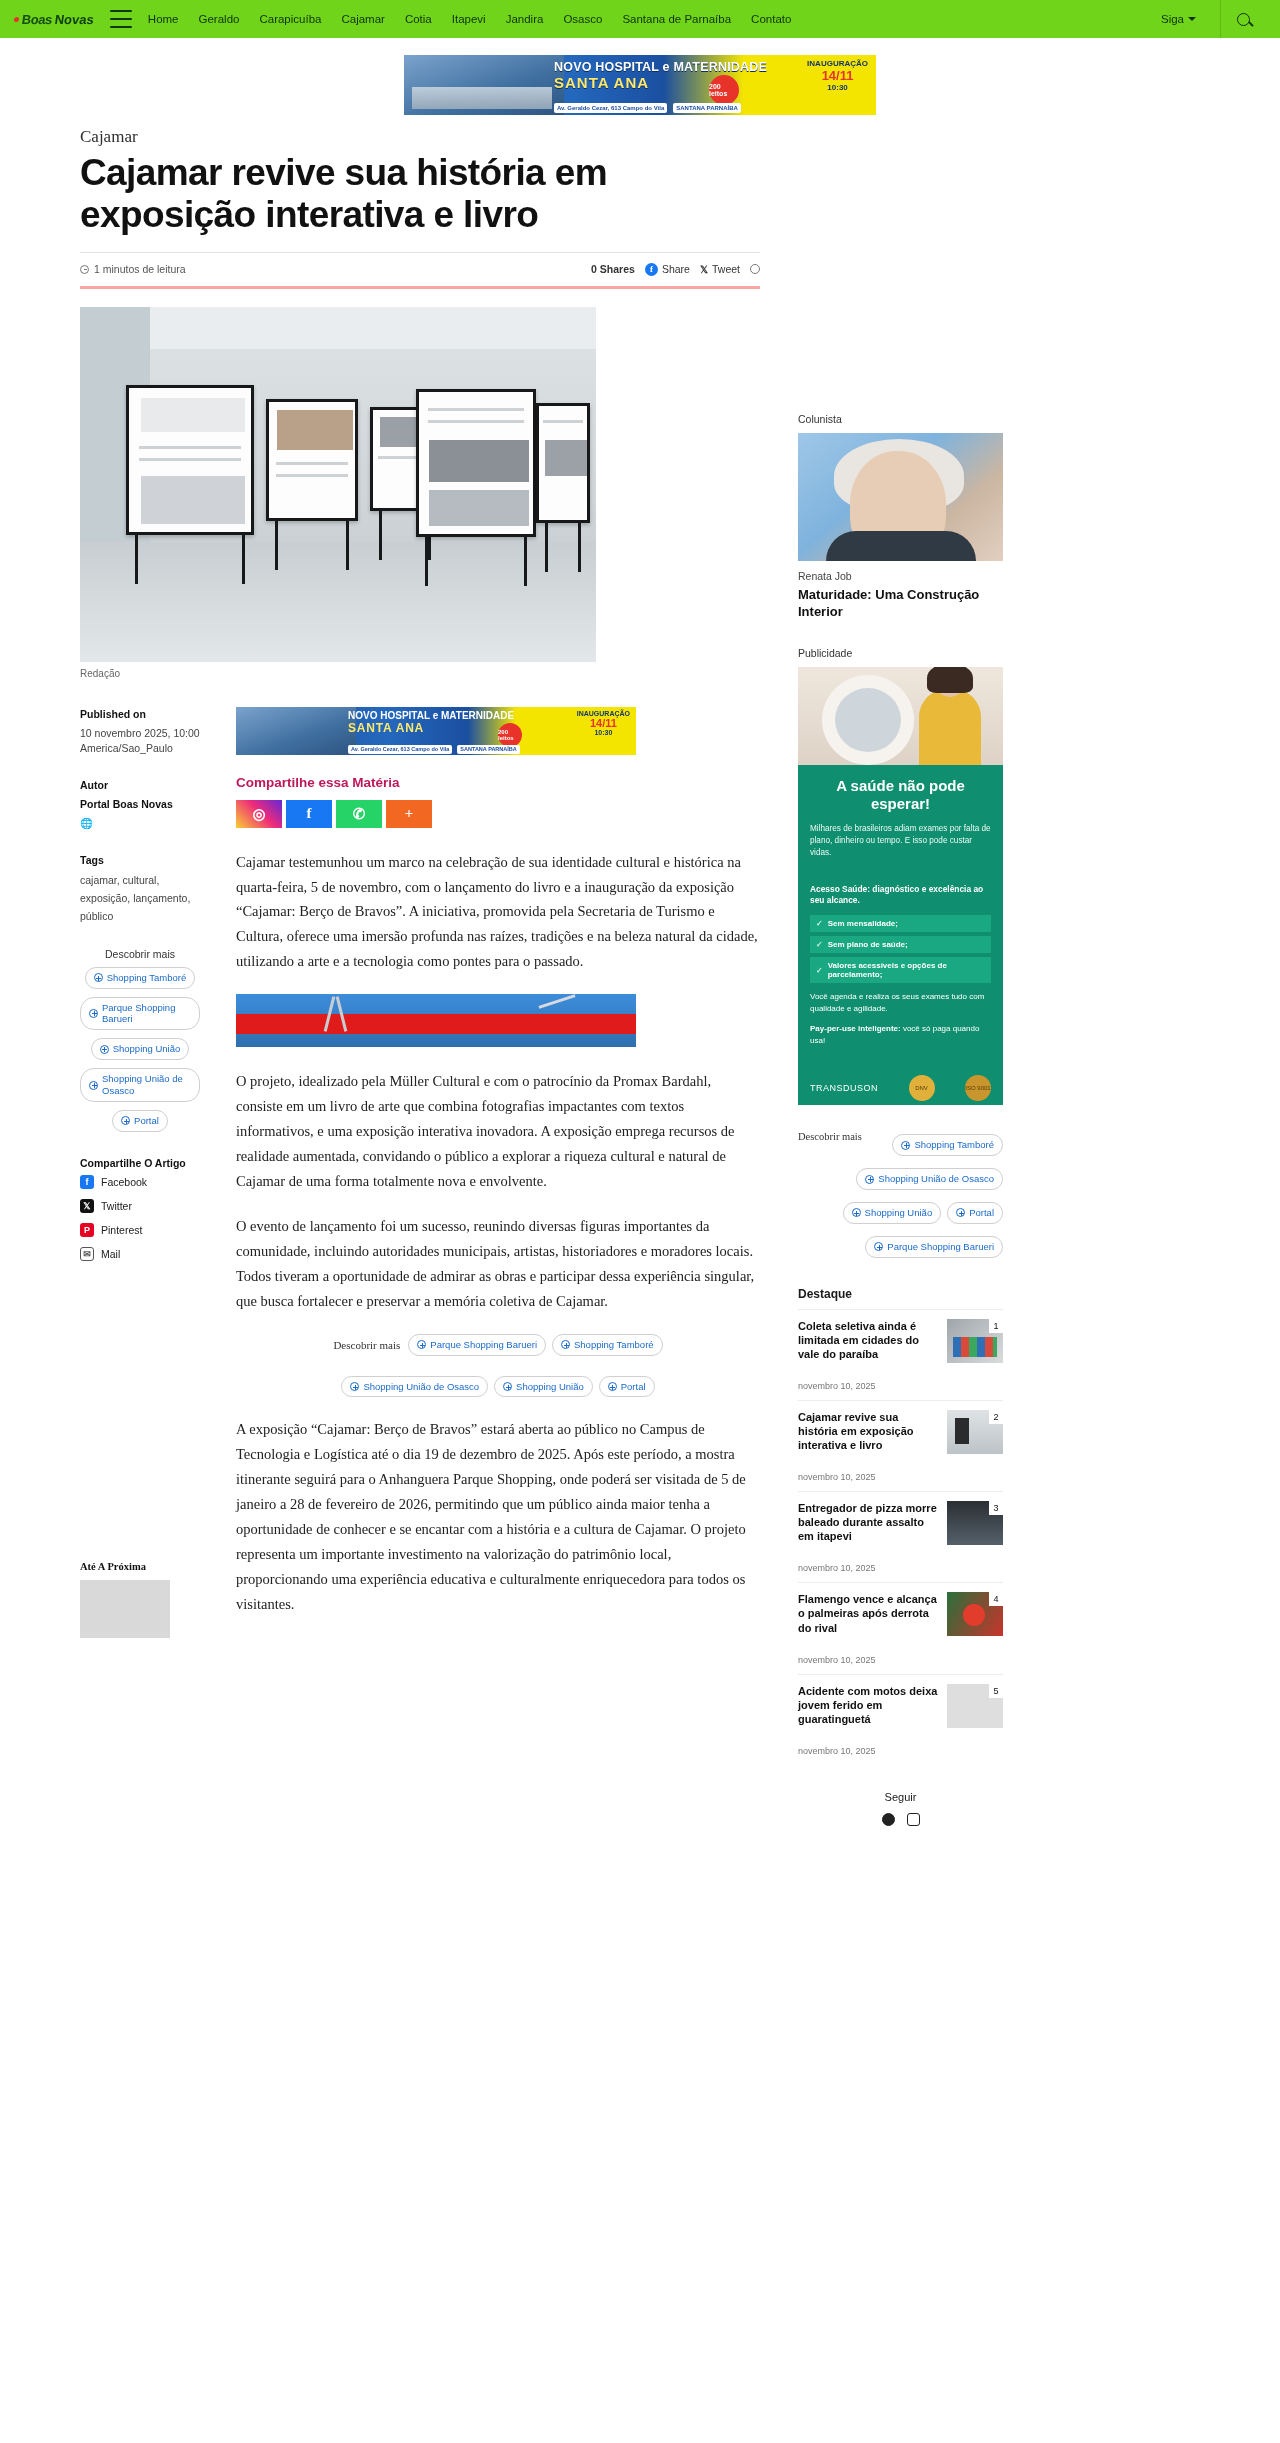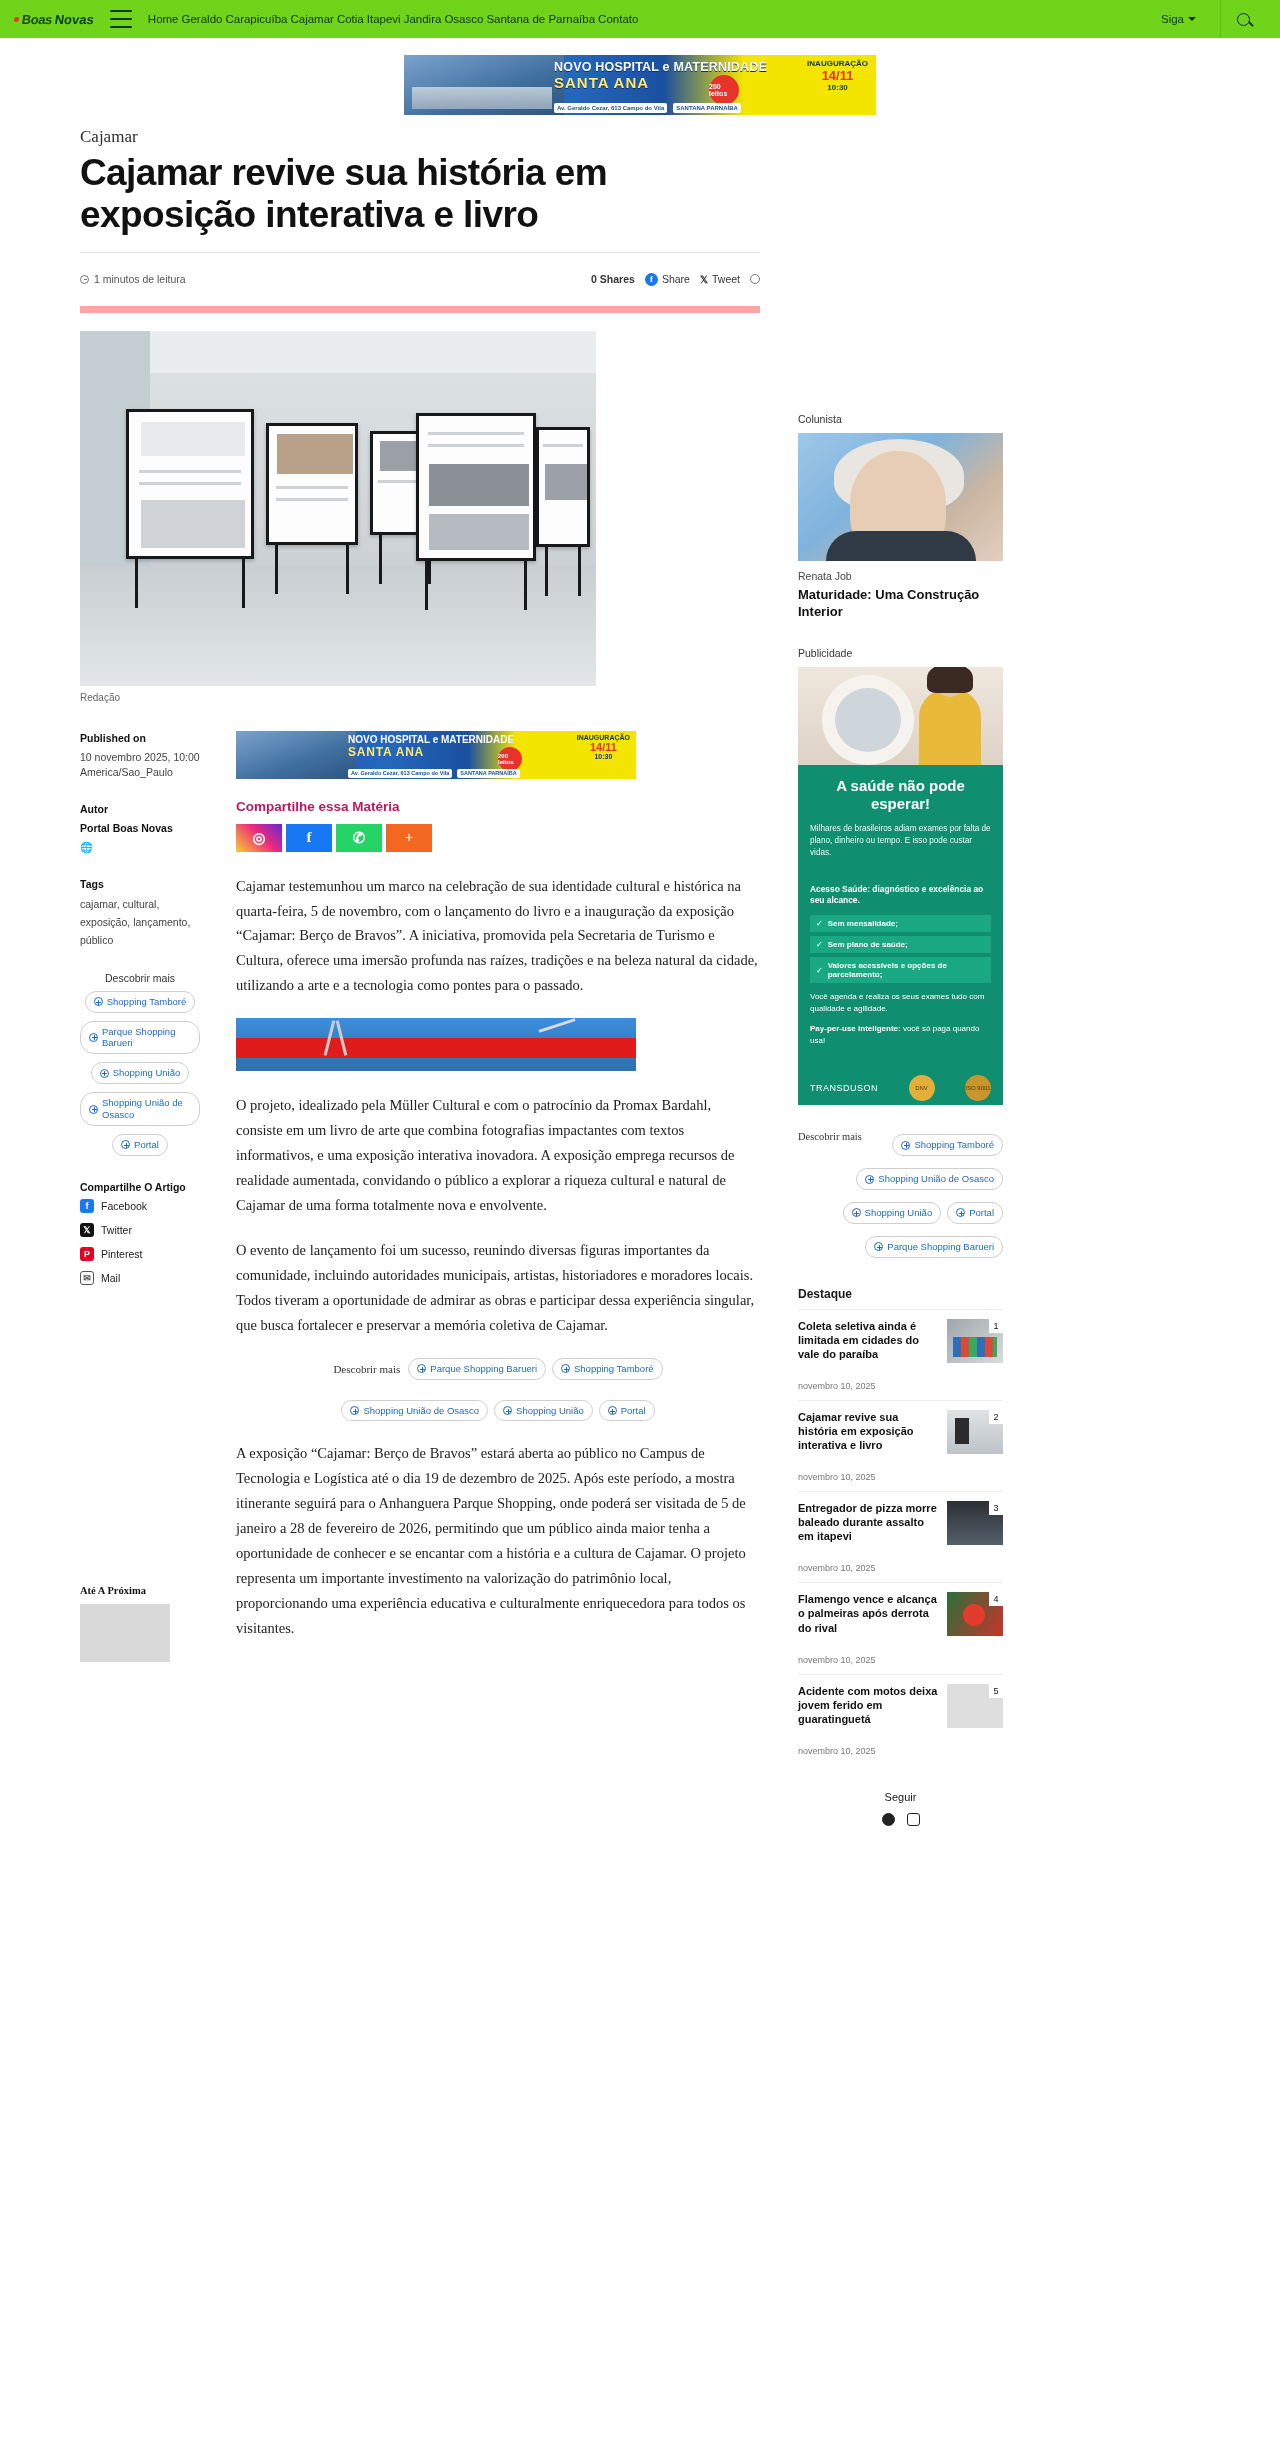--- a/index.html
+++ b/index.html
@@ -32,21 +32,21 @@
   .logo .dot { width: 5px; height: 5px; border-radius: 50%; background: #e8332a; }
   .logo .l1 { font-size: 13px; letter-spacing: -.5px; }
   .logo .l2 { font-size: 13px; color: #0f3d0c; }
   .burger {
     width: 22px; height: 18px;
     display: flex; flex-direction: column; justify-content: space-between;
     margin: 0 16px 0 6px; cursor: pointer;
   }
   .burger span { display: block; height: 2px; background: #0c3a08; border-radius: 1px; }
   .navlinks {
-    display: flex; align-items: center; gap: 3px;
+    display: flex; align-items: center; gap: 20px;
     font-family: "Liberation Sans", sans-serif;
     font-size: 11.5px; color: #10330c;
   }
   .navlinks a { color: #10330c; text-decoration: none; white-space: nowrap; }
   .nav-right {
     margin-left: auto; display: flex; align-items: center; gap: 0;
     font-family: "Liberation Sans", sans-serif; font-size: 11.5px;
   }
   .siga { display: flex; align-items: center; gap: 4px; color: #10330c; padding-right: 24px; }
   .caret { width: 0; height: 0; border-left: 4px solid transparent; border-right: 4px solid transparent; border-top: 4px solid #10330c; }
@@ -101,22 +101,22 @@
   
   .kicker {
     font-family: "Liberation Serif", serif; font-size: 17px; color: #2e2e2e; margin-bottom: 5px;
   }
   h1.title {
     font-family: "Liberation Sans", sans-serif;
     font-size: 37px; line-height: 1.13; letter-spacing: -.6px; font-weight: bold; color: #111;
     margin-bottom: 16px;
   }
   .meta-row {
-    display: flex; align-items: center; border-top: 1px solid #e3e3e3; border-bottom: 7px solid #fca5a5;
-    padding: 20px 0; font-family: "Liberation Sans", sans-serif; font-size: 10.5px; color: #555;
+    display: flex; align-items: center; border-top: 1px solid #e3e3e3; border-bottom: 3px solid #fca5a5;
+    padding: 10px 0; font-family: "Liberation Sans", sans-serif; font-size: 10.5px; color: #555;
   }
   .readtime { display: flex; align-items: center; gap: 5px; }
   .clock { width: 9px; height: 9px; border: 1.3px solid #777; border-radius: 50%; position: relative;}
   .clock::after { content:""; position:absolute; width:3px; height:1.2px; background:#777; left:3px; top:3px;}
   .share-group { margin-left: auto; display: flex; align-items: center; gap: 10px; }
   .shares-count { font-weight: bold; color:#333; }
   .sh { display: flex; align-items: center; gap: 4px; color:#333; }
   .fbdot { width: 13px; height: 13px; border-radius: 50%; background:#1877f2; color:#fff; font-size:9px;
            font-family:"Liberation Serif",serif; font-weight:bold; display:flex;align-items:center;justify-content:center;}
   .xmark { font-family:"Liberation Sans",sans-serif; font-weight:bold; font-size:10px;}

